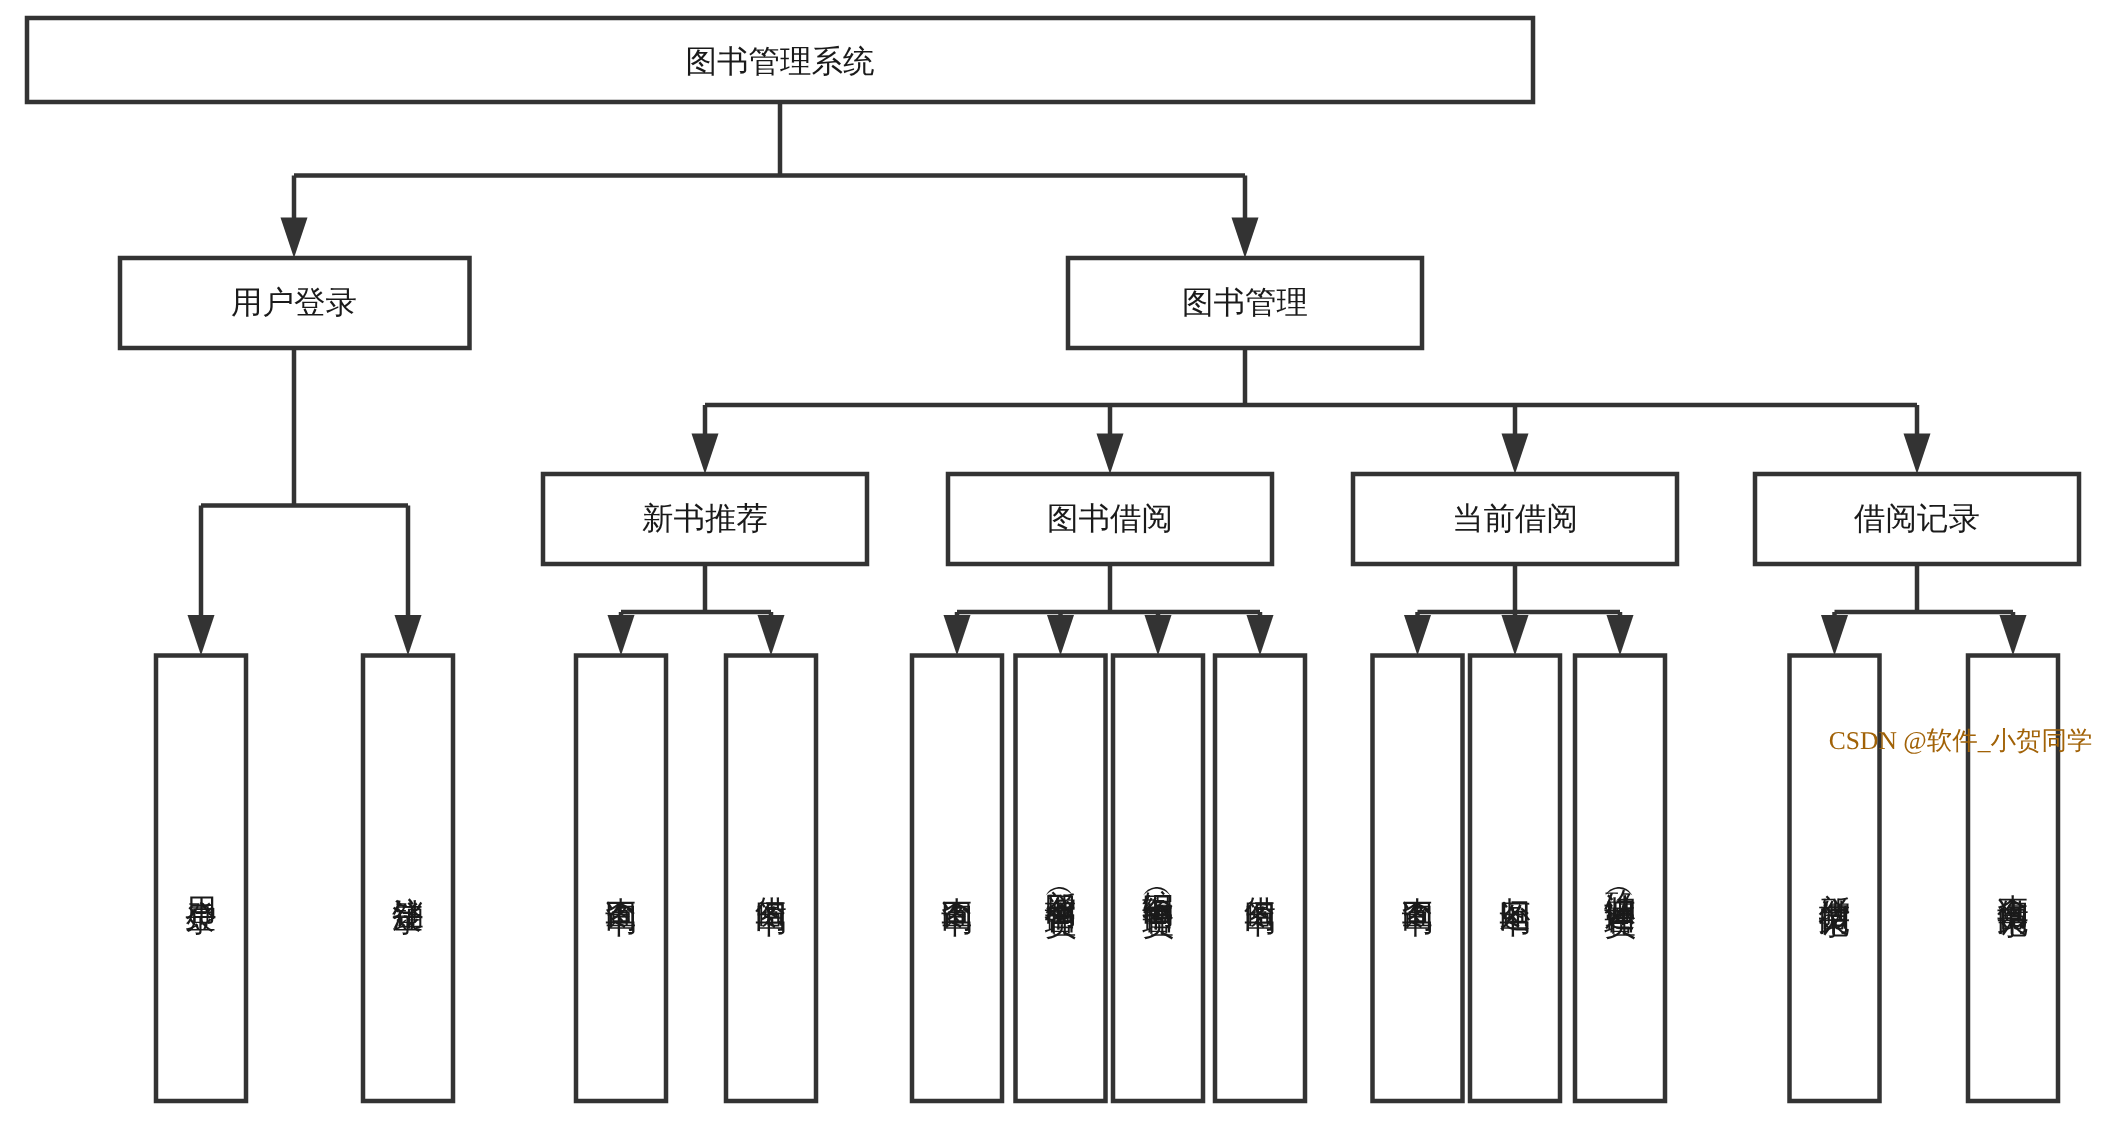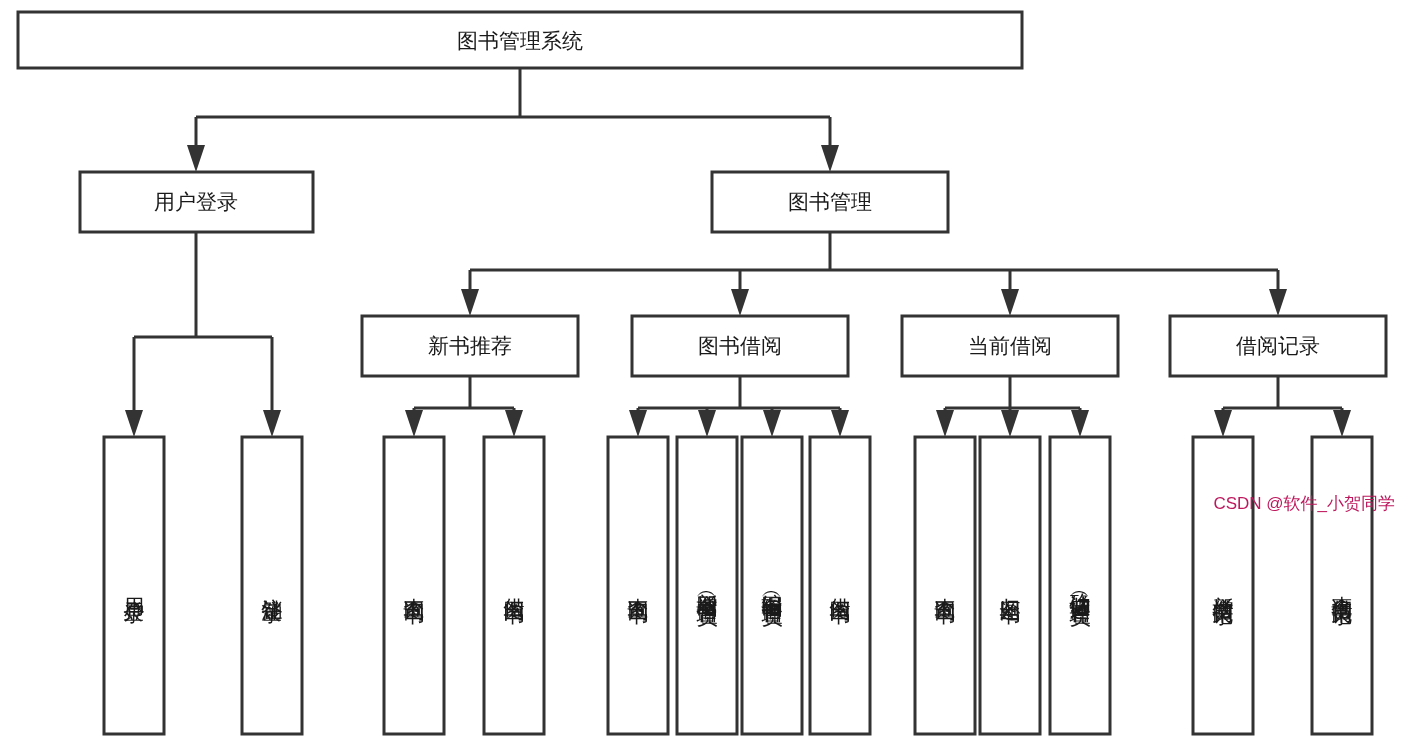--- a/index.html
+++ b/index.html
@@ -52,24 +52,24 @@
     font-size: 21px;
     fill: #1a1a1a;
     writing-mode: vertical-rl;
     text-orientation: upright;
     text-anchor: middle;
     letter-spacing: 2px;
   }
   .watermark {
     position: absolute;
     right: 10px;
-    bottom: 10px;
-    font-family: Liberation Sans, sans-serif;
+    bottom: 20px;
+    font-family: Liberation Serif, serif;
     font-size: 17px;
-    color: #be185d;
+    color: #a16207;
     white-space: nowrap;
     user-select: none;
   }
 </style>
 </head>
 <body>
 
 <div id="diagram-root">
 
   <svg class="flow" viewBox="0 0 1405 747" xmlns="http://www.w3.org/2000/svg">

